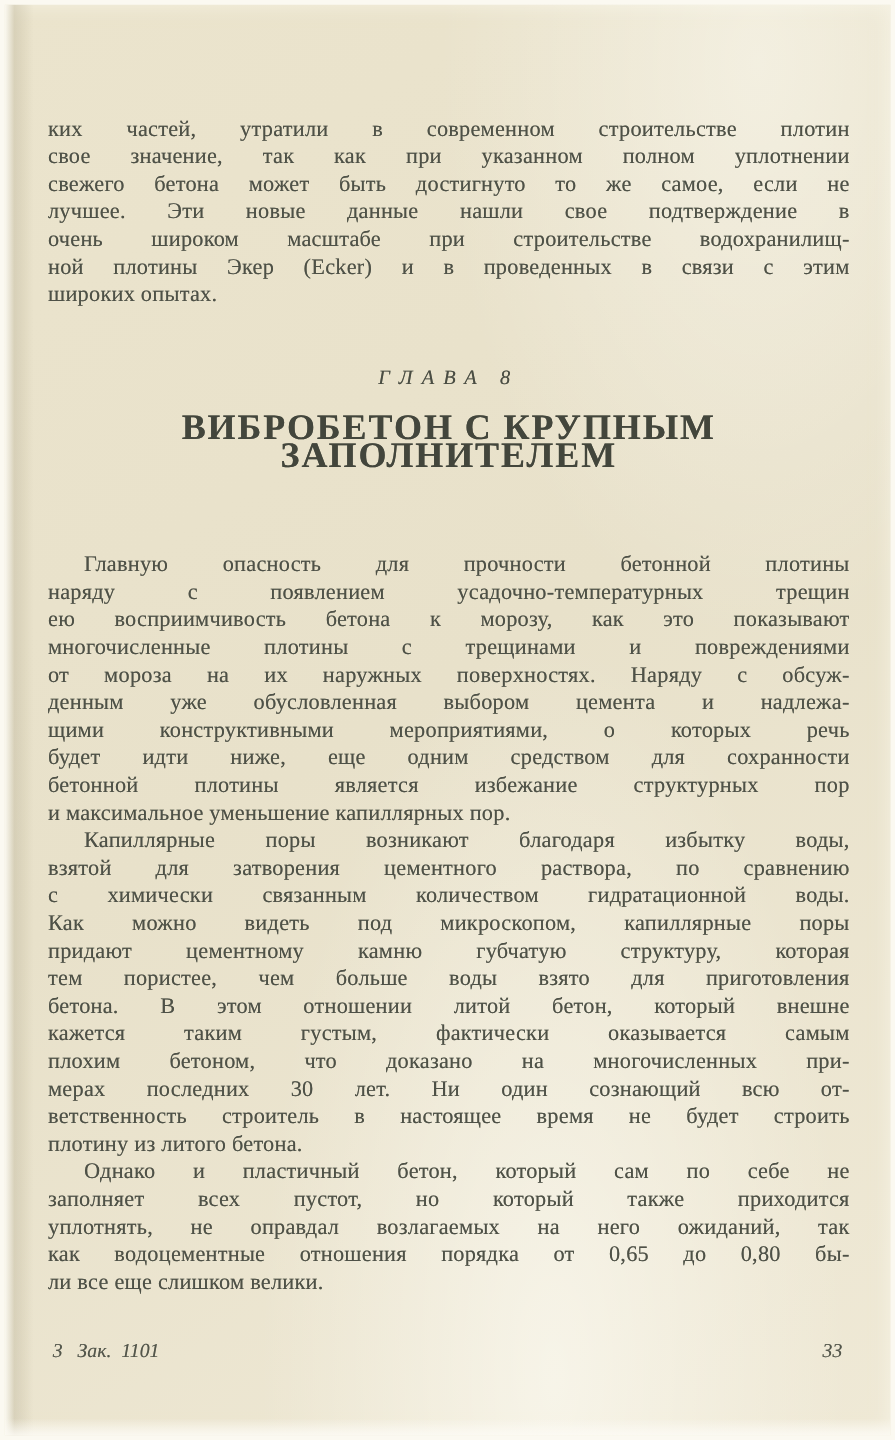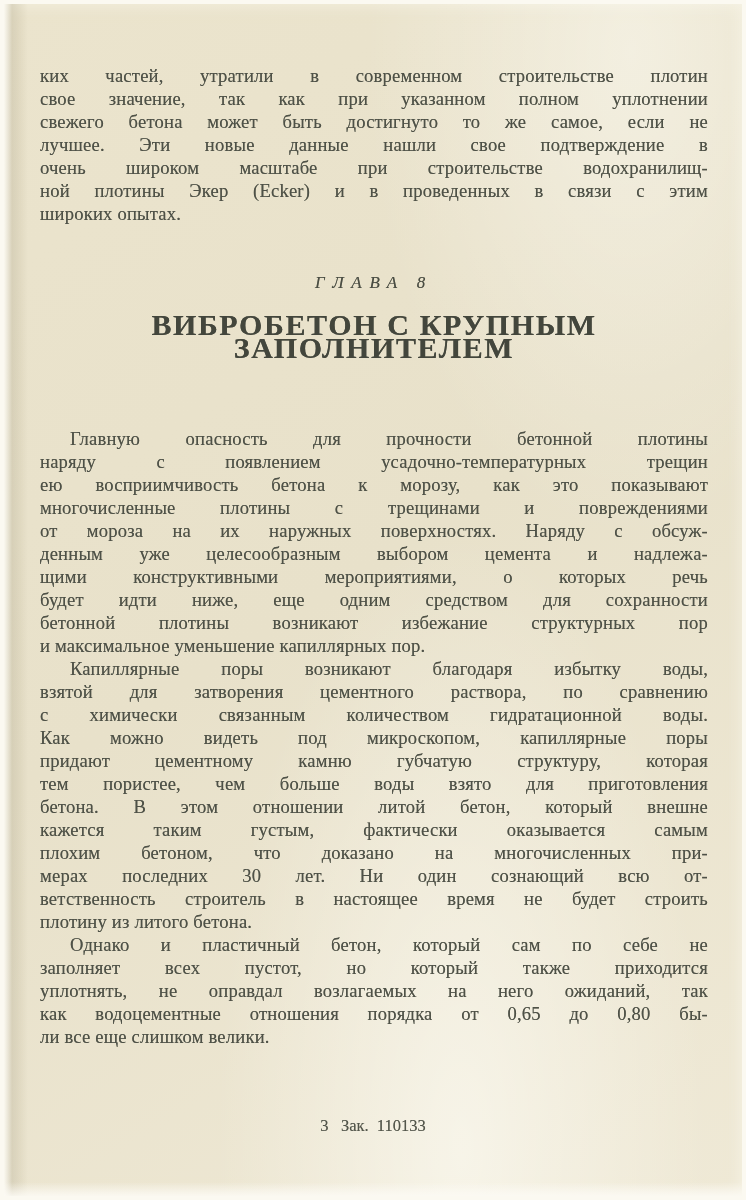--- a/index.html
+++ b/index.html
@@ -33,21 +33,21 @@
     pointer-events: none;
   }
   .text-block {
     position: absolute; left: 36px; right: 34px; top: 0;
     color: #4e5147;
     font-size: 18.6px;
     line-height: 23px;
     letter-spacing: 0.2px;
     text-shadow: 0 0 0.5px rgba(84,87,76,0.65);
   }
-  .paras.top { padding-top: 60px; }
+  .paras.top { padding-top: 92px; }
   .paras.body { margin-top: 68px; }
   .para { margin: 0; }
   .line { text-align: justify; text-align-last: justify; }
   .line.last { text-align-last: left; }
   .line.first { text-indent: 30px; }
   .chapter-head { text-align: center; }
   .chapter-num {
     margin-top: 46px;
     font-style: italic;
     font-size: 17px;
@@ -57,24 +57,25 @@
   .chapter-title {
     margin: 19px 0 0;
     font-size: 30px;
     font-weight: bold;
     letter-spacing: 1.6px;
     color: #43463c;
     text-shadow: 0 0 0.5px rgba(67,70,60,0.8);
   }
   .footer {
     position: absolute; left: 40px; right: 40px; top: 1112px;
-    display: flex; justify-content: center;
+    display: flex; justify-content: space-between;
     font-size: 16.5px;
     color: #53564b;
     text-shadow: 0 0 0.5px rgba(84,87,76,0.6);
+    font-style: italic;
   }
   .foot-left { white-space: pre; }
 </style>
 </head>
 <body>
 
 <div class="page">
   <div class="scan-edge-left"></div>
   <div class="scan-edge-bottom"></div>
 
@@ -97,24 +98,24 @@
       <h1 class="chapter-title">ВИБРОБЕТОН С КРУПНЫМ ЗАПОЛНИТЕЛЕМ</h1>
     </header>
 
     <section class="paras body">
         <div class="para">
           <div class="line first">Главную опасность для прочности бетонной плотины</div>
           <div class="line">наряду с появлением усадочно-температурных трещин</div>
           <div class="line">ею восприимчивость бетона к морозу, как это показывают</div>
           <div class="line">многочисленные плотины с трещинами и повреждениями</div>
           <div class="line">от мороза на их наружных поверхностях. Наряду с обсуж-</div>
-          <div class="line">денным уже целесообразным выбором цемента и надлежа-</div>
+          <div class="line">денным уже обусловленная выбором цемента и надлежа-</div>
           <div class="line">щими конструктивными мероприятиями, о которых речь</div>
           <div class="line">будет идти ниже, еще одним средством для сохранности</div>
-          <div class="line">бетонной плотины возникают избежание структурных пор</div>
+          <div class="line">бетонной плотины является избежание структурных пор</div>
           <div class="line last">и максимальное уменьшение капиллярных пор.</div>
         </div>
         <div class="para">
           <div class="line first">Капиллярные поры возникают благодаря избытку воды,</div>
           <div class="line">взятой для затворения цементного раствора, по сравнению</div>
           <div class="line">с химически связанным количеством гидратационной воды.</div>
           <div class="line">Как можно видеть под микроскопом, капиллярные поры</div>
           <div class="line">придают цементному камню губчатую структуру, которая</div>
           <div class="line">тем пористее, чем больше воды взято для приготовления</div>
           <div class="line">бетона. В этом отношении литой бетон, который внешне</div>

